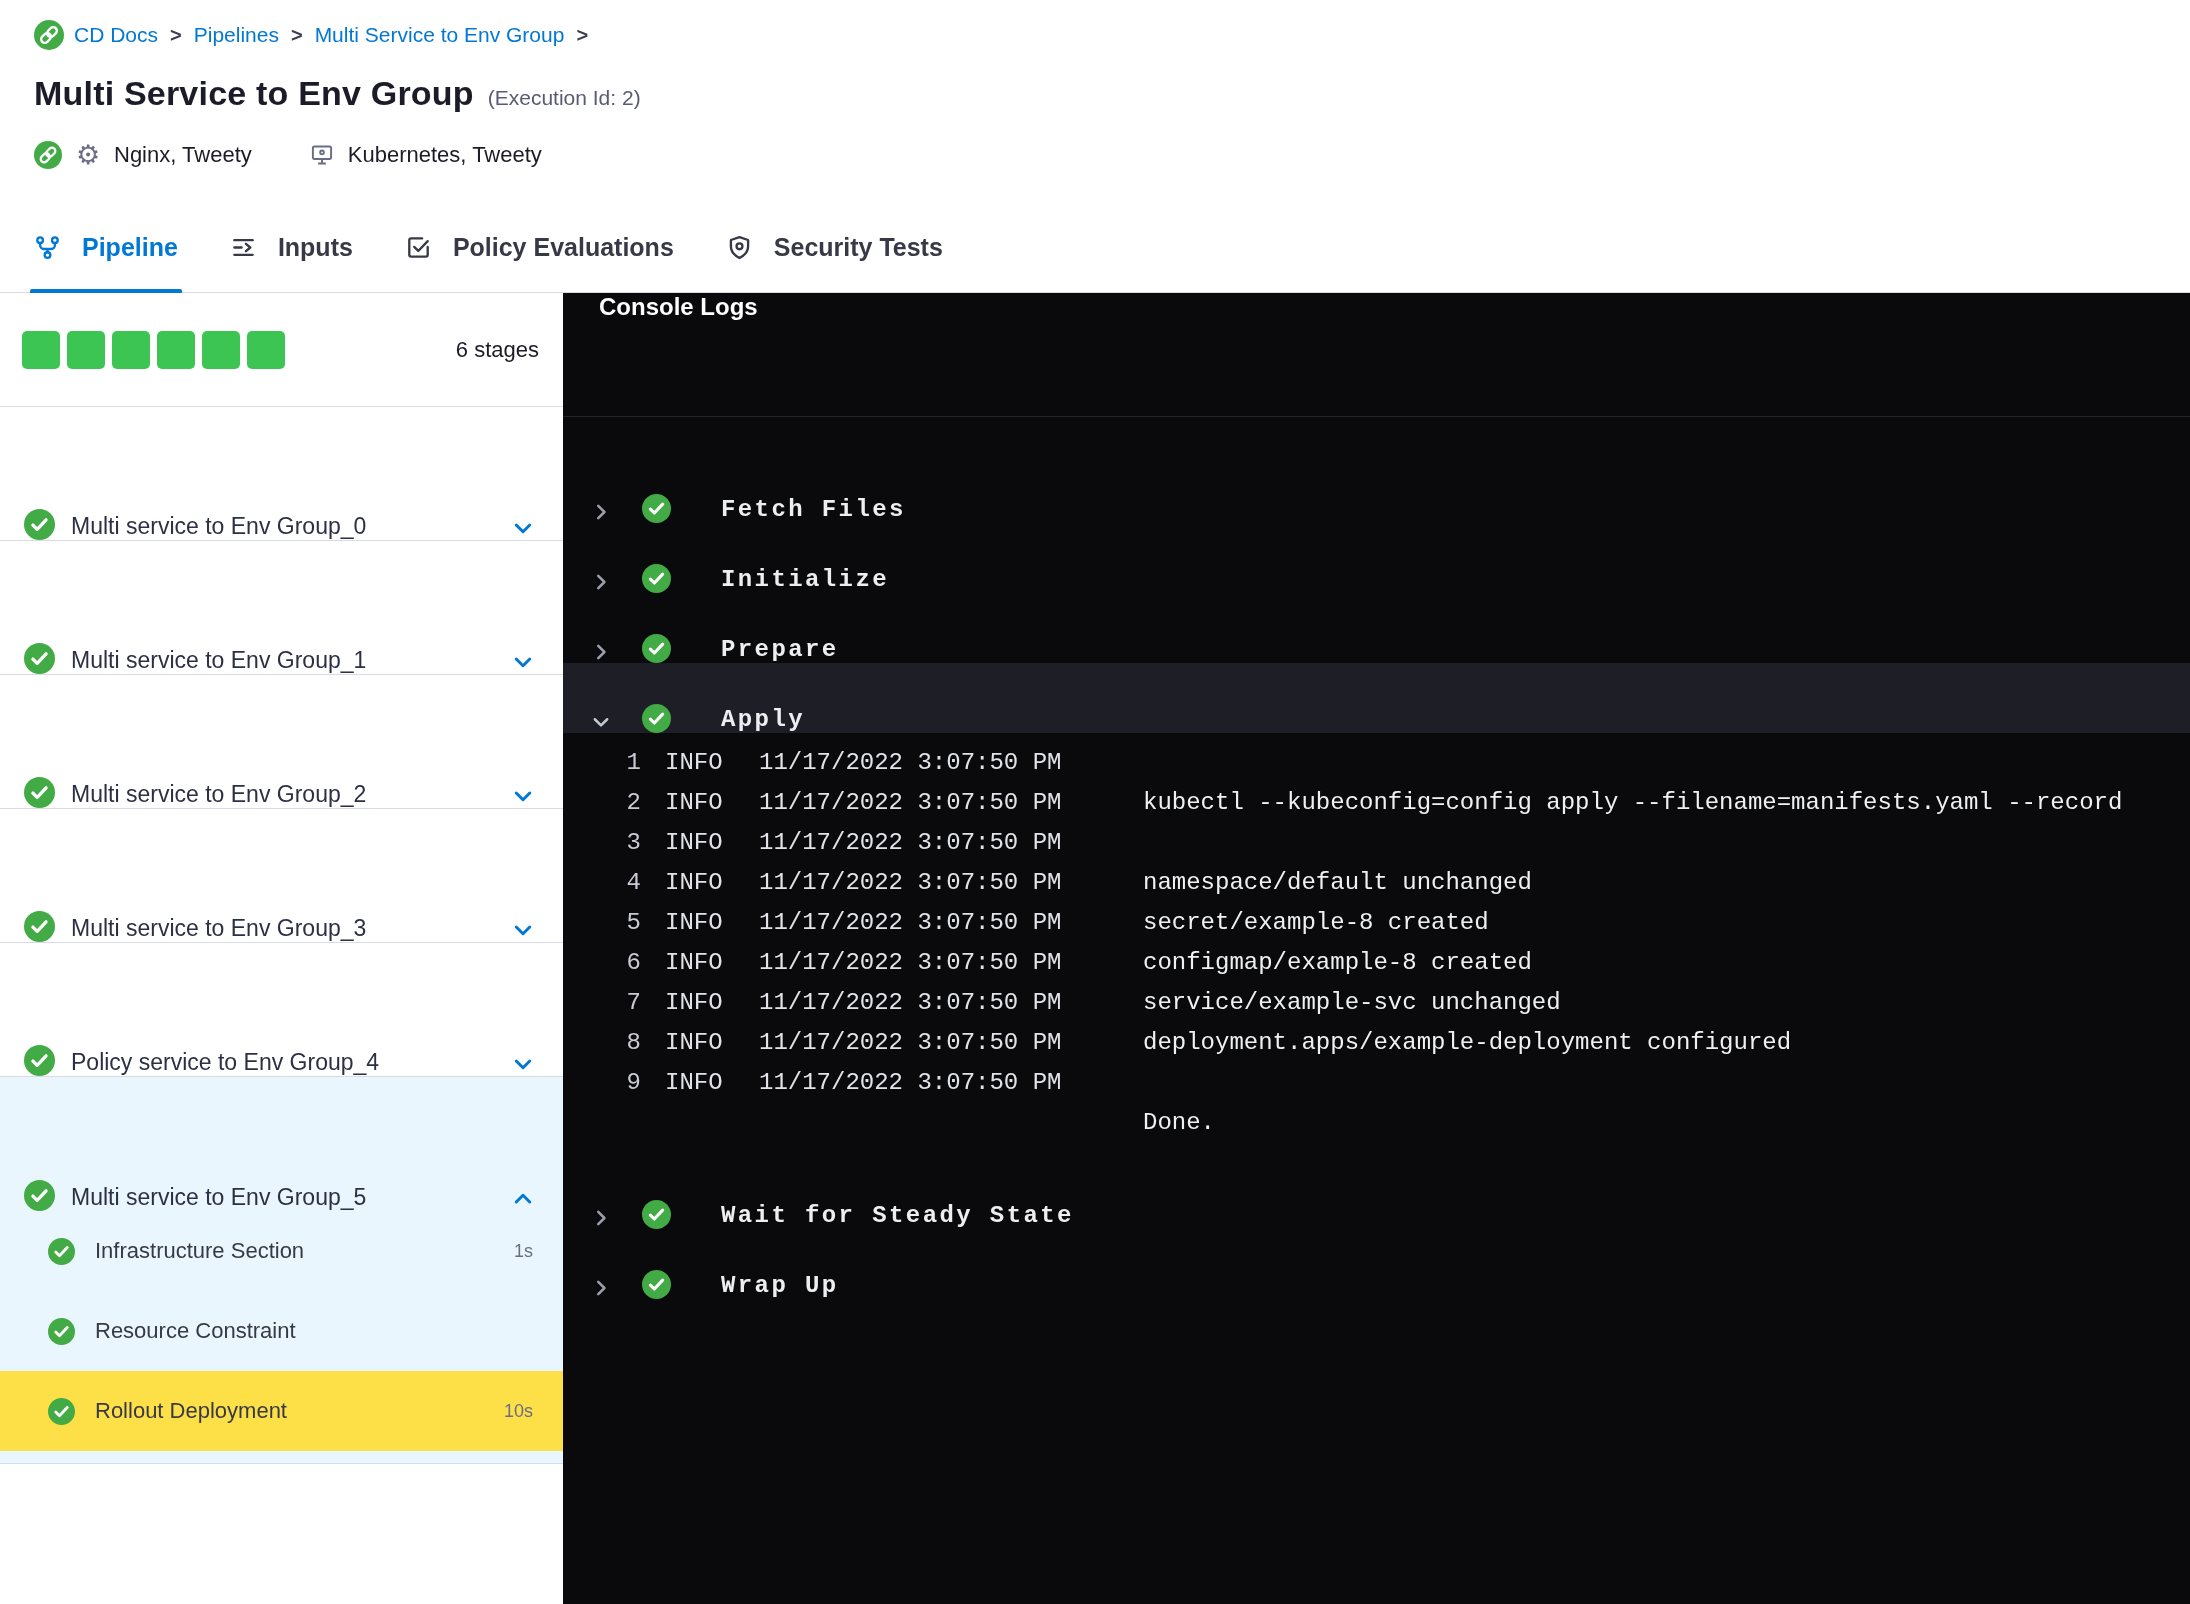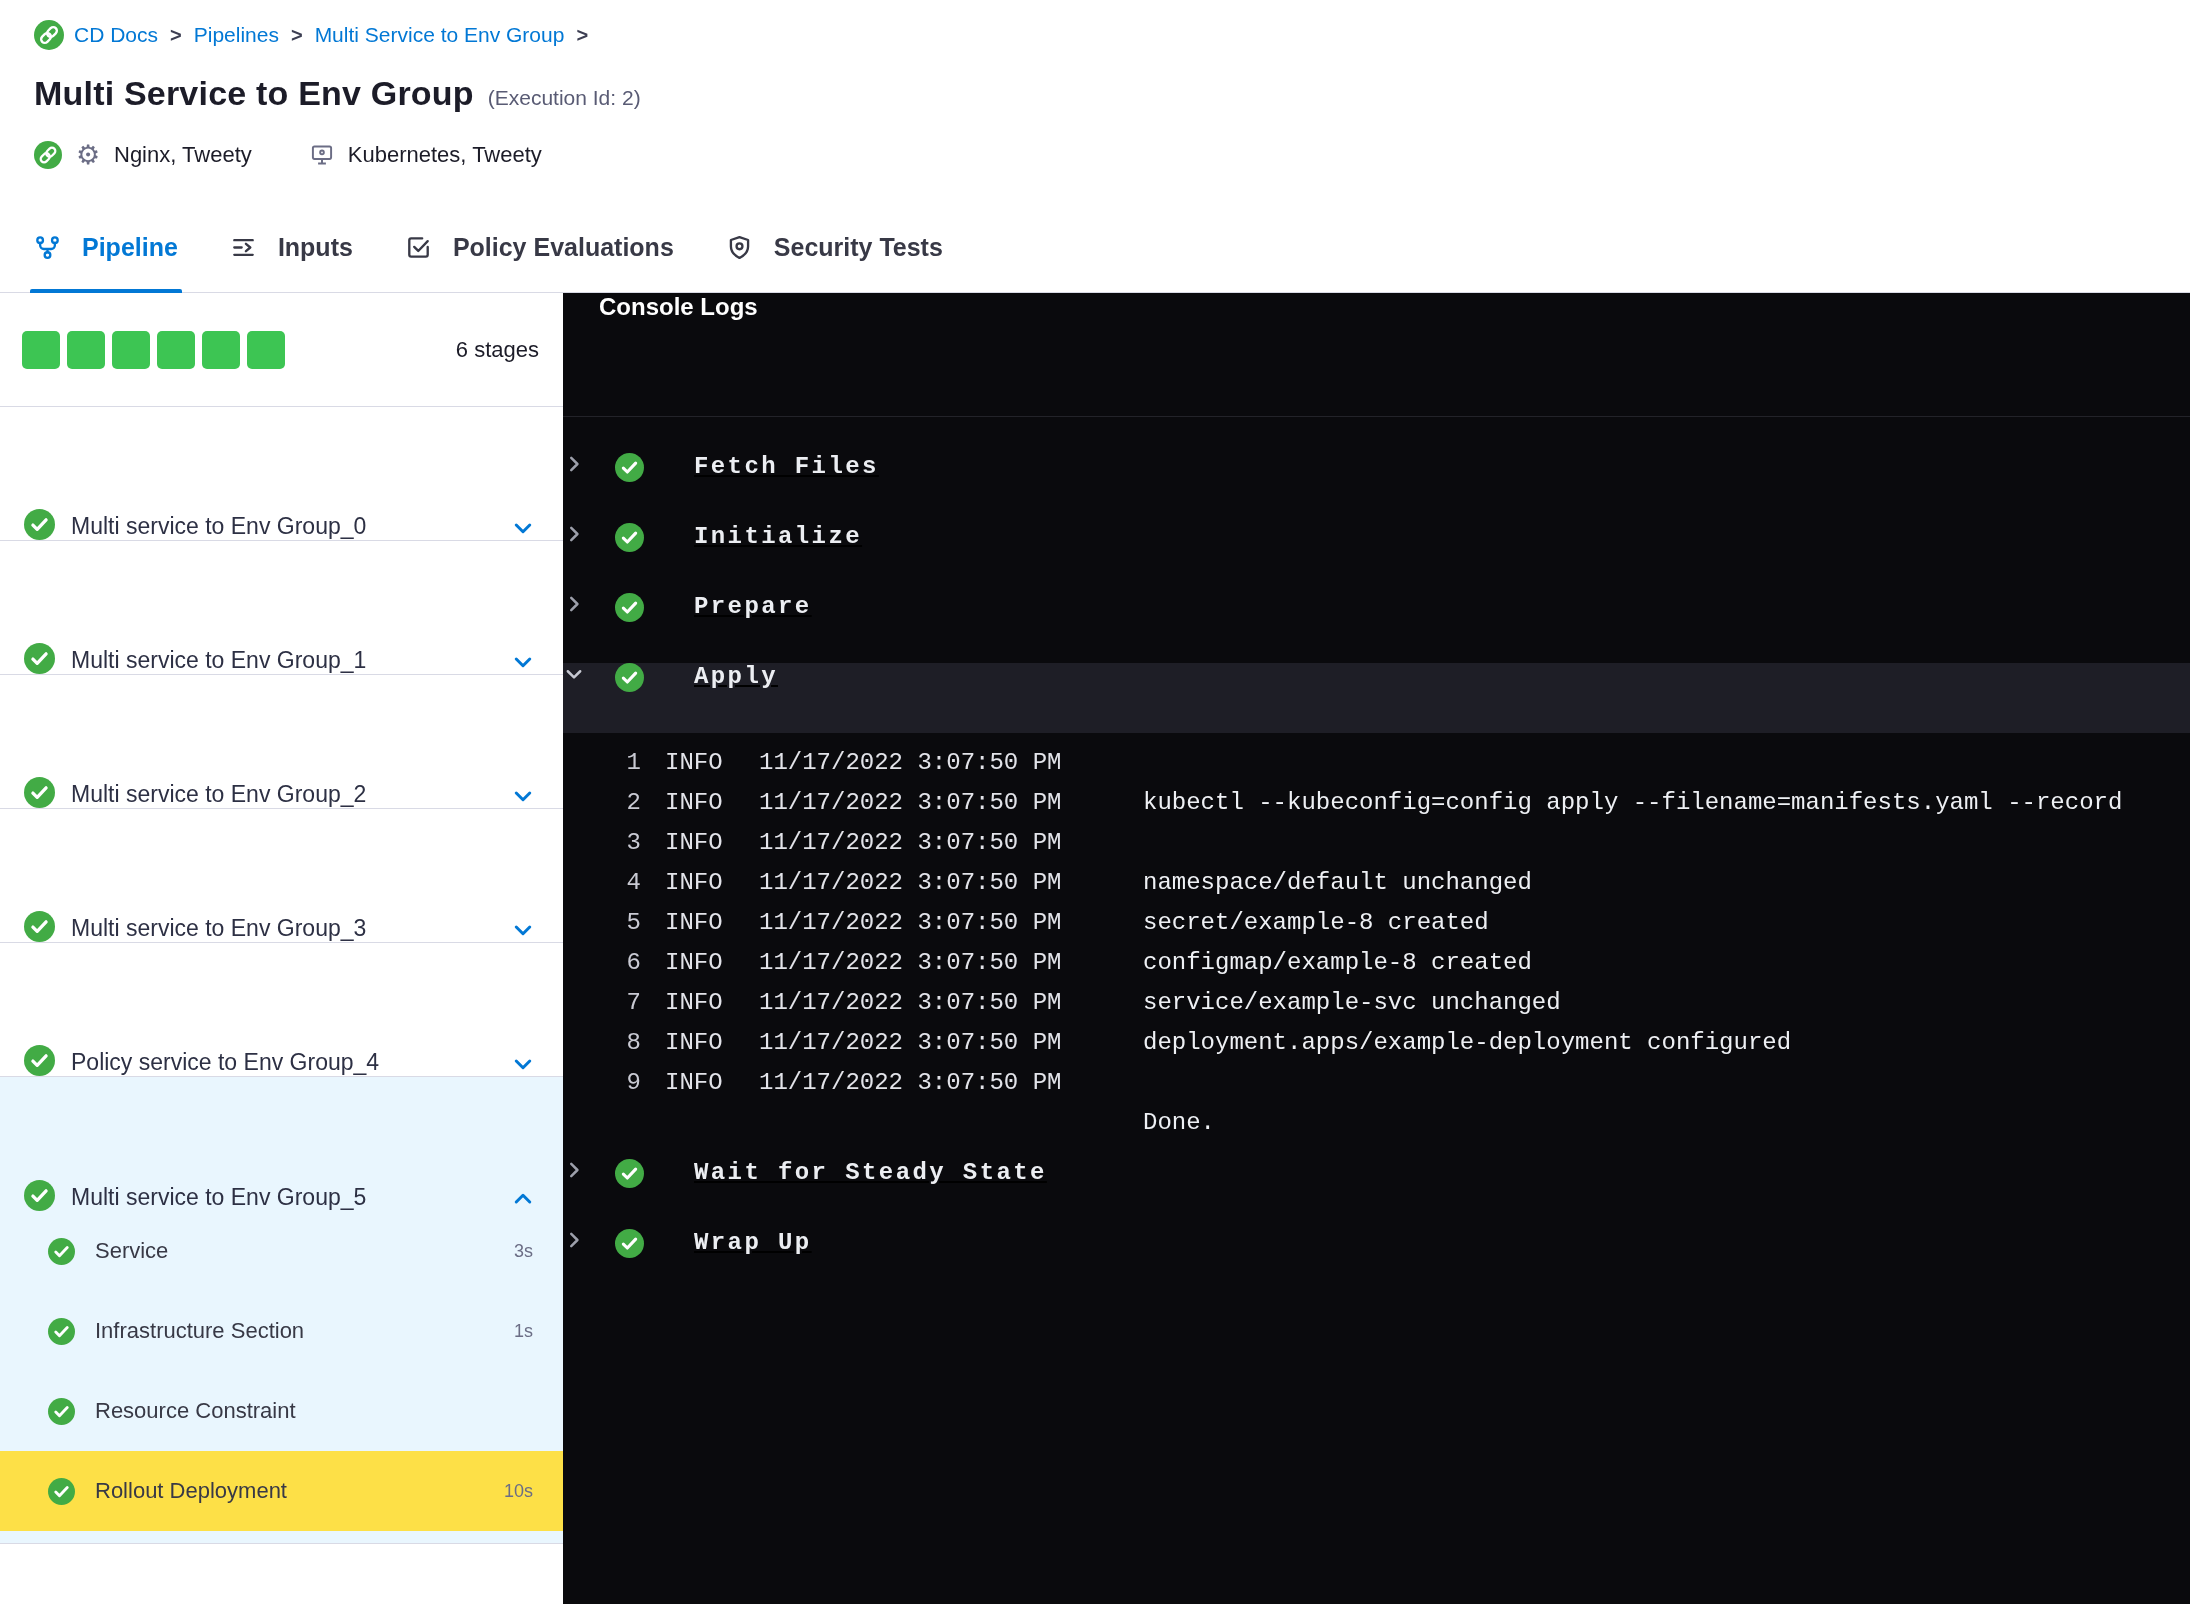--- a/index.html
+++ b/index.html
@@ -48,21 +48,21 @@
   .step-row { height:80px; display:flex; align-items:center; padding:0 30px 0 48px; cursor:pointer; }
   .step-row.selected { background:#fde047; }
   .check-md { width:27px; height:27px; flex:none; display:inline-flex; }
   .step-label { flex:1; margin-left:20px; font-size:22px; color:#383946; }
   .step-duration { font-size:18px; color:#6b6d85; }
 
   
   .console { flex:1; background:#0a0a0d; position:relative; overflow:hidden; font-family:"Liberation Mono","DejaVu Sans Mono",monospace; }
   .console-header { height:124px; display:flex; align-items:flex-start; padding-left:36px; border-bottom:1px solid #232329; font-family:"Liberation Sans",sans-serif; font-size:24px; font-weight:700; color:#ffffff; }
   .console-body { padding-top:36px; }
-  .log-step { height:70px; display:flex; align-items:flex-start; cursor:pointer;text-decoration:underline; }
+  .log-step { height:70px; display:flex; align-items:flex-end; padding-left:27px; cursor:pointer; }
   .log-step.expanded { background:#1e1e26; }
   .chev-console { width:22px; height:22px; flex:none; display:inline-flex; cursor:pointer; }
   .check-console { width:29px; height:29px; margin-left:30px; flex:none; display:inline-flex; }
   .log-step-label { margin-left:50px; font-size:24px; font-weight:700; letter-spacing:2.4px; color:#eceef2; }
   .log-lines { padding:10px 0 16px; }
   .log-line { display:grid; grid-template-columns:38px 70px 360px 1fr; column-gap:24px; padding-left:40px; line-height:40px; font-size:24px; white-space:nowrap; }
   .log-num { text-align:right; color:#c9cad3; }
   .log-level { color:#e2e3e9; }
   .log-time { color:#e2e3e9; }
   .log-msg { color:#eef0f4; }
@@ -265,30 +265,20 @@
             </span>
         </div>
 
         <div class="step-row">
           <span class="check-md">
               <svg viewBox="0 0 16 16" width="100%" height="100%">
                 <circle cx="8" cy="8" r="8" fill="#42ab45"></circle>
                 <path d="M4.6 8.3l2.2 2.2 4.6-4.9" fill="none" stroke="#fff" stroke-width="1.7" stroke-linecap="round" stroke-linejoin="round"></path>
               </svg>
             </span>
-          <span class="step-label">Service</span>
-          <span class="step-duration">3s</span>
-        </div>
-        <div class="step-row">
-          <span class="check-md">
-              <svg viewBox="0 0 16 16" width="100%" height="100%">
-                <circle cx="8" cy="8" r="8" fill="#42ab45"></circle>
-                <path d="M4.6 8.3l2.2 2.2 4.6-4.9" fill="none" stroke="#fff" stroke-width="1.7" stroke-linecap="round" stroke-linejoin="round"></path>
-              </svg>
-            </span>
           <span class="step-label">Infrastructure Section</span>
           <span class="step-duration">1s</span>
         </div>
         <div class="step-row">
           <span class="check-md">
               <svg viewBox="0 0 16 16" width="100%" height="100%">
                 <circle cx="8" cy="8" r="8" fill="#42ab45"></circle>
                 <path d="M4.6 8.3l2.2 2.2 4.6-4.9" fill="none" stroke="#fff" stroke-width="1.7" stroke-linecap="round" stroke-linejoin="round"></path>
               </svg>
             </span>

